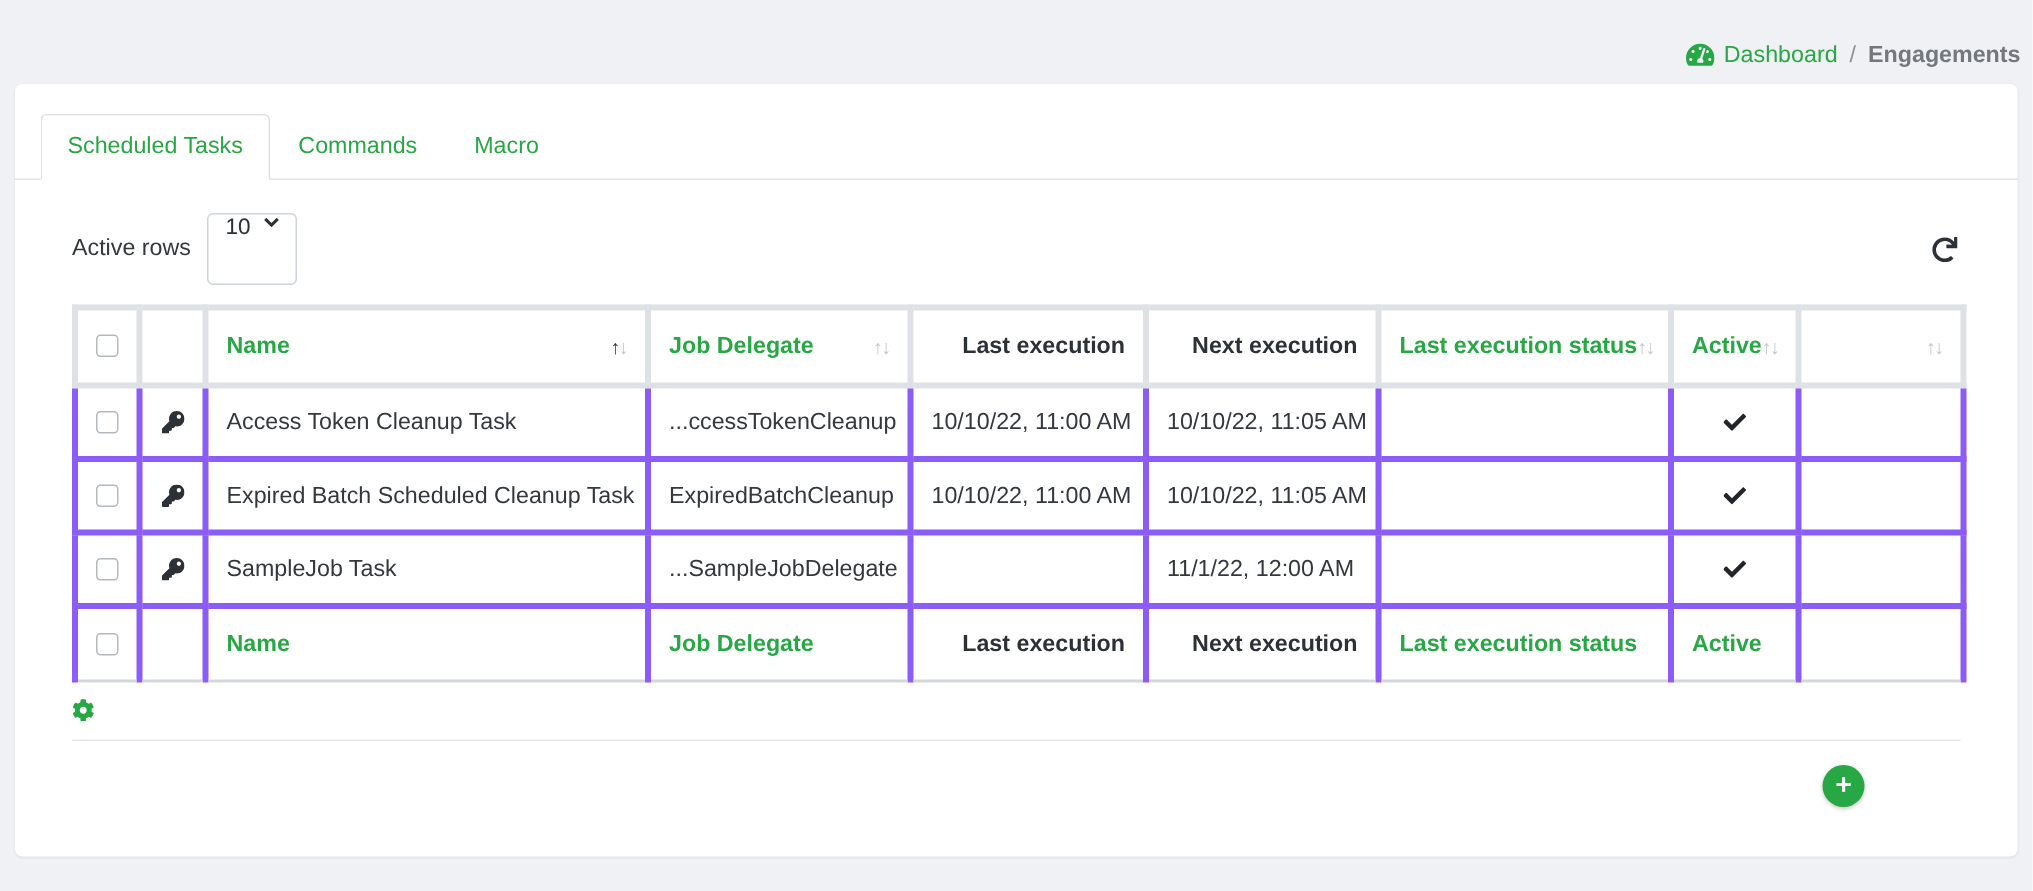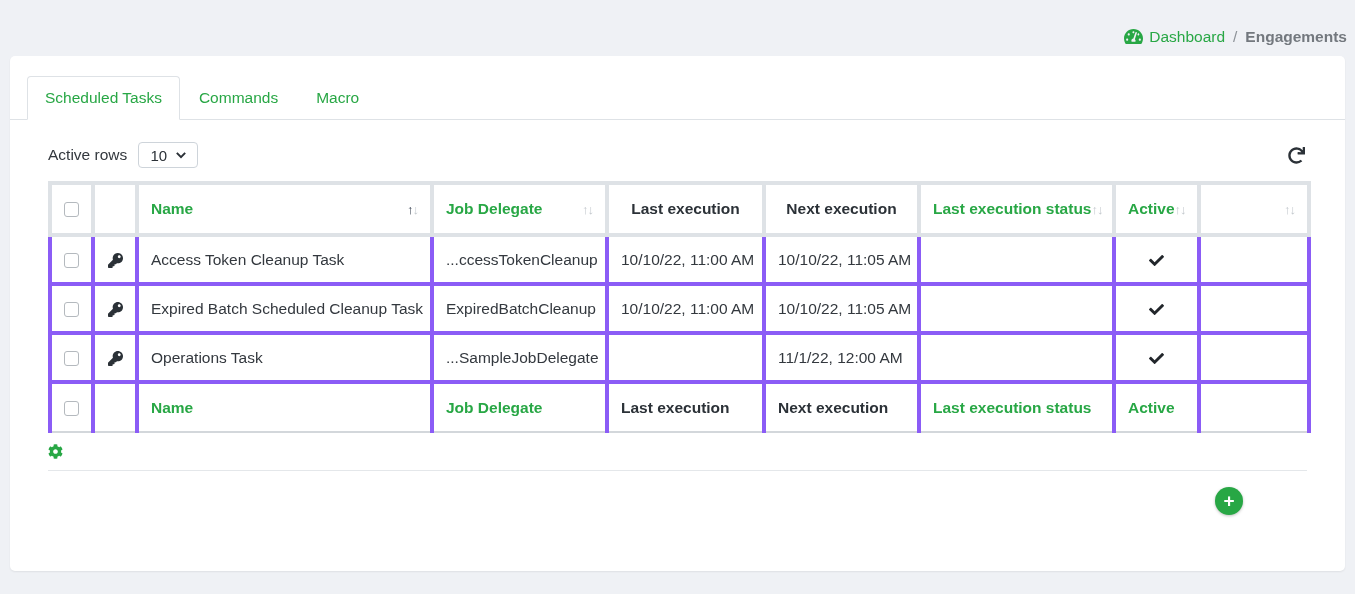--- a/index.html
+++ b/index.html
@@ -38,37 +38,37 @@
     margin-bottom:-1px; border-radius:4px 4px 0 0;
     padding:12px 17px;
   }
 
   .content { padding:22px 38px 0 38px; }
 
   
   .toolbar { display:flex; justify-content:space-between; align-items:center; }
   .display-rows { display:flex; align-items:center; gap:11px; font-size:15.5px; }
   .select {
-    width:60px; height:26px; border:1px solid #ced4da; border-radius:4px;
-    display:flex; align-items:center; justify-content:center; gap:9px;
+    width:60px; height:48px; border:1px solid #ced4da; border-radius:4px;
+    display:flex; align-items:flex-start; justify-content:center; gap:9px;
     font-size:15px; color:#2b3137; cursor:pointer; background:#fff;
   }
   .select svg { width:10px; height:10px; fill:none; stroke:#2b3137; stroke-width:2.4; }
   .refresh-btn { width:22px; height:22px; cursor:pointer; display:flex; align-items:center; justify-content:center; }
   .refresh-btn svg { width:17px; height:17px; fill:#2b3137; }
 
   
   table { border-collapse:collapse; table-layout:fixed; width:1259px; margin-top:13px; }
   th, td { border:4px solid #8b5cf6; padding:0 12px; font-size:15.5px; overflow:hidden; white-space:nowrap; }
   thead th { height:52px; font-weight:700; border-color:#dee2e6; }
   tbody td { height:49px; font-weight:400; }
   tr.footer-row td { height:50px; font-weight:700; border-bottom:2px solid #d3d7db; }
   .th-flex { display:flex; justify-content:space-between; align-items:center; }
   .hdr-green { color:#28a745; }
-  .hdr-dark  { color:#2b3137; }
+  .hdr-dark  { color:#2b3137;text-align:right; }
   .sort { font-size:13px; font-weight:700; color:#c3c8cd; letter-spacing:-1px; flex:0 0 auto; }
   .sort .on { color:#2f3a4a; }
   .c-center { text-align:center; }
   .checkbox {
     display:inline-block; width:15px; height:15px;
     border:1px solid #b4b9be; border-radius:3px; background:#fff;
     vertical-align:middle; cursor:pointer;
   }
   .key-icon svg { width:15px; height:15px; fill:#2b3137; vertical-align:middle; }
   .check-icon svg { width:15px; height:15px; fill:#22262b; vertical-align:middle; }
@@ -210,21 +210,21 @@
           <td class="c-center check-icon"><svg viewBox="0 0 512 512">
                 <path d="M173.898 439.404l-166.4-166.4c-9.997-9.997-9.997-26.206 0-36.204l36.203-36.204c9.997-9.998 26.207-9.998 36.204 0L192 312.69 432.095 72.596c9.997-9.997 26.207-9.997 36.204 0l36.203 36.204c9.997 9.997 9.997 26.206 0 36.204l-294.4 294.401c-9.998 9.997-26.207 9.997-36.204-.001z"></path>
               </svg></td>
           <td></td>
         </tr>
         <tr>
           <td class="c-center"><span class="checkbox"></span></td>
           <td class="c-center key-icon"><svg viewBox="0 0 512 512">
                 <path d="M512 176.001C512 273.203 433.202 352 336 352c-11.22 0-22.19-1.062-32.827-3.069l-24.012 27.014A23.999 23.999 0 0 1 261.223 384H224v40c0 13.255-10.745 24-24 24h-40v40c0 13.255-10.745 24-24 24H24c-13.255 0-24-10.745-24-24v-78.059c0-6.365 2.529-12.47 7.029-16.971l161.802-161.802C163.108 213.814 160 195.271 160 176 160 78.798 238.797.001 335.999 0 433.488-.001 512 78.511 512 176.001zM336 128c0 26.51 21.49 48 48 48s48-21.49 48-48-21.49-48-48-48-48 21.49-48 48z"></path>
               </svg></td>
-          <td>Operations Task</td>
+          <td>SampleJob Task</td>
           <td>...SampleJobDelegate</td>
           <td></td>
           <td>11/1/22, 12:00 AM</td>
           <td></td>
           <td class="c-center check-icon"><svg viewBox="0 0 512 512">
                 <path d="M173.898 439.404l-166.4-166.4c-9.997-9.997-9.997-26.206 0-36.204l36.203-36.204c9.997-9.998 26.207-9.998 36.204 0L192 312.69 432.095 72.596c9.997-9.997 26.207-9.997 36.204 0l36.203 36.204c9.997 9.997 9.997 26.206 0 36.204l-294.4 294.401c-9.998 9.997-26.207 9.997-36.204-.001z"></path>
               </svg></td>
           <td></td>
         </tr>
         <tr class="footer-row">

